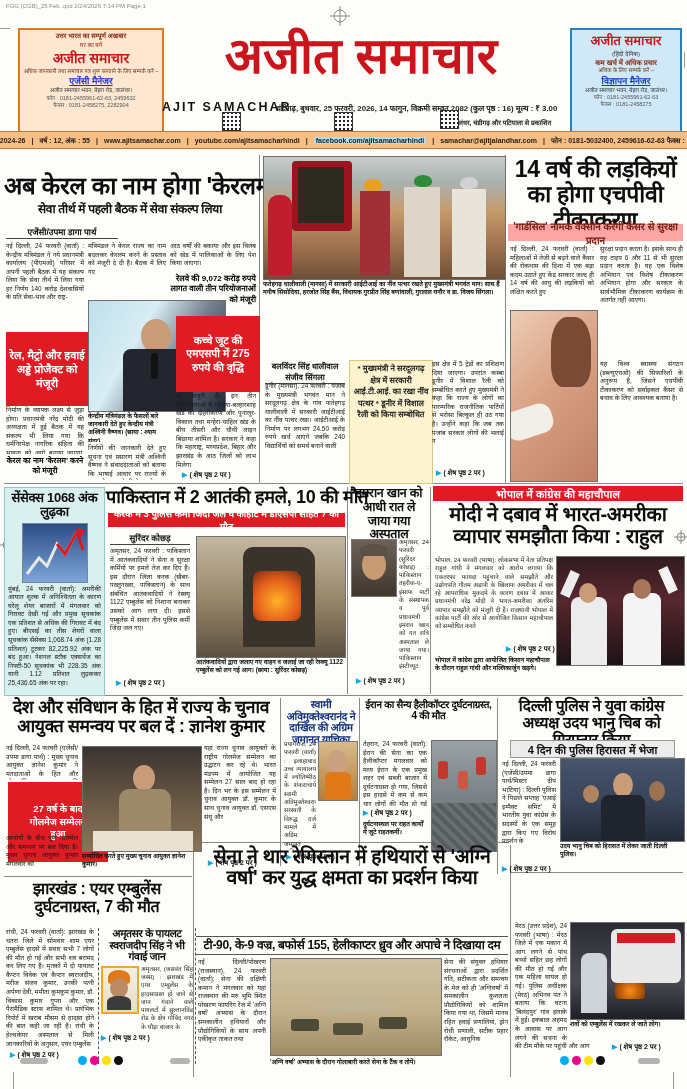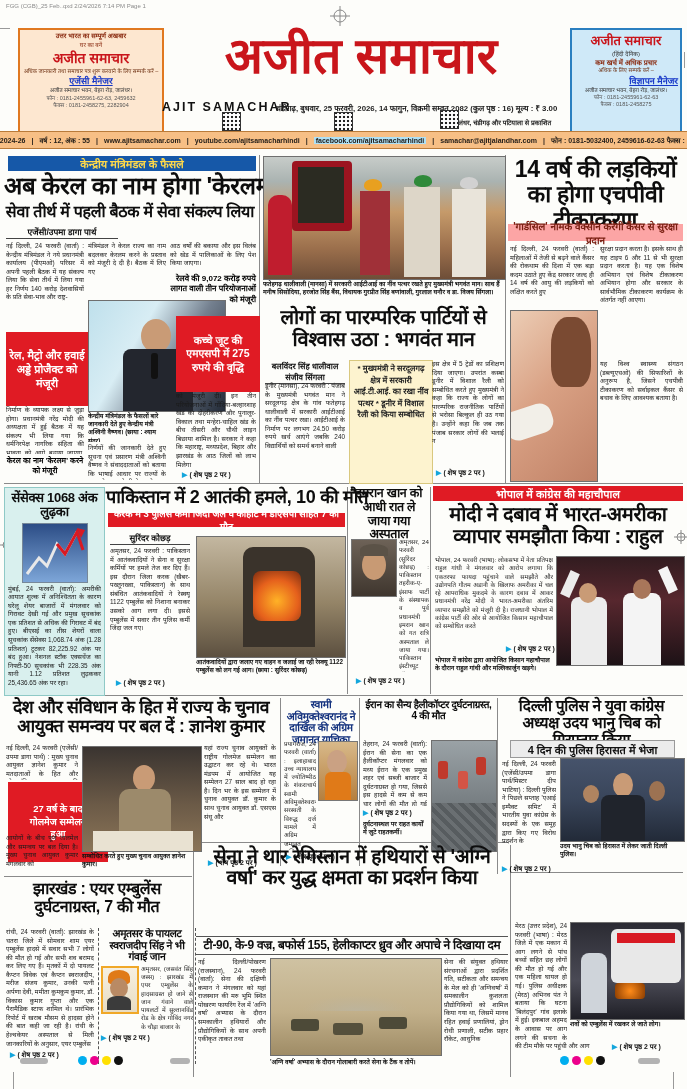--- a/index.html
+++ b/index.html
@@ -74,21 +74,21 @@
   </div>
   <div class="abs" style="left:162px;top:100px;font-size:12.5px;font-weight:bold;letter-spacing:2px;color:#111;">AJIT SAMACHAR</div>
   <div class="abs" style="left:276px;top:103px;width:290px;font-size:7.8px;font-weight:bold;color:#222;">चंडीगढ़, बुधवार, 25 फरवरी, 2026, 14 फागुन, विक्रमी सम्वत् 2082 (कुल पृष्ठ : 16)  मूल्य : ₹ 3.00</div>
   <div class="abs" style="left:452px;top:118px;width:120px;font-size:6.5px;font-weight:bold;color:#222;">जालंधर, चंडीगढ़ और पटियाला से प्रकाशित</div>
 
   <div class="adbox" style="left:570px;top:28px;width:104px;height:103px;background:#cfe9f8;border:2px solid #2a7fc0;padding:2px;">
     <div style="font-size:13px;font-weight:bold;color:#c9151b;">अजीत समाचार</div>
     <div style="font-size:6px;color:#333;">(हिंदी दैनिक)</div>
     <div style="font-size:7px;font-weight:bold;color:#8a2b10;">कम खर्च में अधिक प्रचार</div>
     <div style="font-size:5.5px;color:#6b2d0e;">अधिक के लिए सम्पर्क करें –</div>
-    <div style="font-size:9px;font-weight:bold;color:#1839c8;text-decoration:underline;text-align:right;">विज्ञापन मैनेजर</div>
+    <div style="font-size:9px;font-weight:bold;color:#1839c8;text-decoration:underline;">विज्ञापन मैनेजर</div>
     <div style="font-size:5.5px;color:#333;">अजीत समाचार भवन, बेहरा रोड़, जालंधर।</div>
     <div style="font-size:5.5px;color:#555;">फोन : 0181-2455961-62-63</div>
     <div style="font-size:5.5px;color:#555;">फैक्स : 0181-2458275</div>
   </div>
 
   <div class="qr" style="left:222px;top:112px;"></div>
   <div class="qr" style="left:334px;top:112px;"></div>
   <div class="qr" style="left:440px;top:110px;"></div>
 
   <div class="abs" style="left:0;top:131px;width:687px;height:16px;background:#f7bf85;border-top:1px solid #b97b3a;border-bottom:1px solid #b97b3a;display:flex;align-items:center;justify-content:center;gap:6px;font-size:7px;font-weight:bold;color:#26201a;white-space:nowrap;overflow:hidden;">
@@ -116,23 +116,22 @@
   <div class="hrule" style="left:4px;top:695px;width:679px;"></div>
   <div class="vr" style="left:280px;top:698px;height:168px;"></div>
   <div class="vr" style="left:359px;top:698px;height:168px;"></div>
   <div class="vr" style="left:497px;top:698px;height:176px;"></div>
   <div class="hrule" style="left:196px;top:842px;width:312px;"></div>
   <div class="hrule" style="left:4px;top:876px;width:188px;"></div>
   <div class="hrule" style="left:512px;top:872px;width:171px;"></div>
   <div class="vr" style="left:193px;top:845px;height:232px;"></div>
   <div class="vr" style="left:510px;top:845px;height:232px;"></div>
 
-  <div class="abs kicker" style="left:8px;top:156px;width:248px;height:15px;background:#1658a8;color:#ffd94a;font-size:11px;">केन्द्रीय मंत्रिमंडल के फैसले</div>
   <div class="abs hl" style="left:4px;top:173px;width:252px;font-size:24px;white-space:nowrap;">अब केरल का नाम होगा 'केरलम'</div>
-  <div class="abs hl" style="left:4px;top:203px;width:252px;font-size:16px;">सेवा तीर्थ में पहली बैठक में सेवा संकल्प लिया</div>
+  <div class="abs hl" style="left:4px;top:203px;width:252px;font-size:12px;">सेवा तीर्थ में पहली बैठक में सेवा संकल्प लिया</div>
   <div class="abs byline" style="left:6px;top:226px;width:112px;">एजेंसी/उपमा डागा पार्थ</div>
   <div class="abs body-txt" style="left:6px;top:242px;width:78px;height:88px;">नई दिल्ली, 24 फरवरी (वार्ता) : केन्द्रीय मंत्रिमंडल ने नये प्रधानमंत्री कार्यालय (पीएमओ) परिसर में अपनी पहली बैठक में यह संकल्प लिया कि सेवा तीर्थ में लिया गया हर निर्णय 140 करोड़ देशवासियों के प्रति सेवा-भाव और राष्ट्र-</div>
   <div class="abs redbox" style="left:6px;top:332px;width:78px;height:70px;font-size:11px;padding:2px;">रेल, मैट्रो और हवाई अड्डे प्रोजैक्ट को मंजूरी</div>
   <div class="abs body-txt" style="left:6px;top:406px;width:78px;height:48px;">निर्माण के व्यापक लक्ष्य से जुड़ा होगा। प्रधानमंत्री नरेंद्र मोदी की अध्यक्षता में हुई बैठक में यह संकल्प भी लिया गया कि धर्मनिरपेक्ष नागरिक संहिता की भावना को आगे बढ़ाया जाएगा, समानता और न्याय से।</div>
   <div class="abs" style="left:6px;top:456px;width:78px;font-size:7.6px;font-weight:bold;text-align:center;line-height:1.3;">केरल का नाम 'केरलम' करने को मंजूरी</div>
   <div class="abs body-txt" style="left:88px;top:242px;width:78px;height:56px;">मंत्रिमंडल ने केरल राज्य का नाम बदलकर केरलम करने के प्रस्ताव को मंजूरी दे दी है। बैठक में लिए गए</div>
   <div class="photo" style="left:88px;top:300px;width:136px;height:110px;background:linear-gradient(120deg,#bfe0ec 0%,#d8edf4 35%,#74808f 62%,#232b38 100%);">
     <div class="face" style="left:52px;top:18px;width:30px;height:34px;"></div>
     <div class="abs" style="left:34px;top:48px;width:70px;height:62px;background:#23262e;border-radius:8px 8px 0 0;"></div>
     <div class="abs" style="left:62px;top:52px;width:7px;height:26px;background:#111;border-radius:3px;"></div>
@@ -150,21 +149,20 @@
     <div class="abs" style="left:34px;top:10px;width:46px;height:56px;background:#2b2b22;"></div>
     <div class="abs" style="left:4px;top:38px;width:24px;height:80px;background:#c01d2e;border-radius:10px 10px 0 0;"></div>
     <div class="abs" style="left:100px;top:22px;width:18px;height:12px;background:#e8a020;border-radius:50% 50% 40% 40%;"></div>
     <div class="abs" style="left:150px;top:18px;width:18px;height:12px;background:#2f8a3a;border-radius:50% 50% 40% 40%;"></div>
     <div class="abs" style="left:196px;top:20px;width:18px;height:12px;background:#d1d1d1;border-radius:50% 50% 40% 40%;"></div>
     <div class="abs" style="left:96px;top:34px;width:30px;height:84px;background:#a03038;"></div>
     <div class="abs" style="left:140px;top:30px;width:36px;height:90px;background:#ddd6c8;"></div>
     <div class="abs" style="left:188px;top:32px;width:34px;height:88px;background:#e9e4da;"></div>
   </div>
   <div class="abs cap" style="left:263px;top:280px;width:241px;height:24px;">फतेहगढ़ धालीवाली (मानसा) में सरकारी आईटीआई का नींव पत्थर रखते हुए मुख्यमंत्री भगवंत मान। साथ हैं मनीष सिसोदिया, हरजोत सिंह बैंस, विधायक गुरप्रीत सिंह बणांवाली, गुरलाल घनौर व डा. विजय सिंगला।</div>
-  <div class="abs hl" style="left:263px;top:306px;width:241px;font-size:20px;">लोगों का पारम्परिक पार्टियों से विश्वास उठा : भगवंत मान</div>
   <div class="abs byline" style="left:265px;top:360px;width:80px;font-size:8px;">बलविंदर सिंह धालीवाल संजीव सिंगला</div>
   <div class="abs body-txt" style="left:265px;top:382px;width:80px;height:98px;">डूनीर (मानसा), 24 फरवरी : पंजाब के मुख्यमंत्री भगवंत मान ने सरदूलगढ़ क्षेत्र के गांव फतेहगढ़ धालीवाली में सरकारी आईटीआई का नींव पत्थर रखा। आईटीआई के निर्माण पर लगभग 24.50 करोड़ रुपये खर्च आएंगे जबकि 240 विद्यार्थियों को समर्थ बनाने वाली</div>
   <div class="abs" style="left:349px;top:360px;width:78px;height:118px;background:#fdf3cf;border:1px solid #d9c87e;font-size:8px;font-weight:bold;text-align:center;line-height:1.45;padding:2px;color:#222;overflow:hidden;">* मुख्यमंत्री ने सरदूलगढ़ क्षेत्र में सरकारी आई.टी.आई. का रखा नींव पत्थर * डूनीर में विशाल रैली को किया सम्बोधित</div>
   <div class="abs body-txt" style="left:432px;top:360px;width:72px;height:106px;">इस क्षेत्र में 5 ट्रेडों का प्रशिक्षण दिया जाएगा। उपरांत कस्बा डूनीर में विशाल रैली को सम्बोधित करते हुए मुख्यमंत्री ने कहा कि राज्य के लोगों का पारम्परिक राजनीतिक पार्टियों से भरोसा बिल्कुल ही उठ गया है। उन्होंने कहा कि जब तक पंजाब सरकार लोगों की भलाई न</div>
   <div class="abs cont" style="left:436px;top:468px;"><span class="tri">▶</span><span>( शेष पृष्ठ 2 पर )</span></div>
 
   <div class="abs hl" style="left:508px;top:157px;width:175px;font-size:23px;">14 वर्ष की लड़कियों का होगा एचपीवी टीकाकरण</div>
   <div class="abs kicker" style="left:508px;top:224px;width:175px;height:17px;background:#fca5a5;color:#7a2013;font-size:10px;">'गार्डसिल' नामक वैक्सीन करेगी कैंसर से सुरक्षा प्रदान</div>
   <div class="abs body-txt" style="left:510px;top:245px;width:84px;height:62px;">नई दिल्ली, 24 फरवरी (वार्ता) : महिलाओं में तेजी से बढ़ने वाले कैंसर की रोकथाम की दिशा में एक बड़ा कदम उठाते हुए केंद्र सरकार जल्द ही 14 वर्ष की आयु की लड़कियों को लक्षित करते हुए</div>
   <div class="photo" style="left:510px;top:310px;width:86px;height:170px;background:linear-gradient(135deg,#eccdb5 0%,#d9a184 45%,#c08166 100%);">

